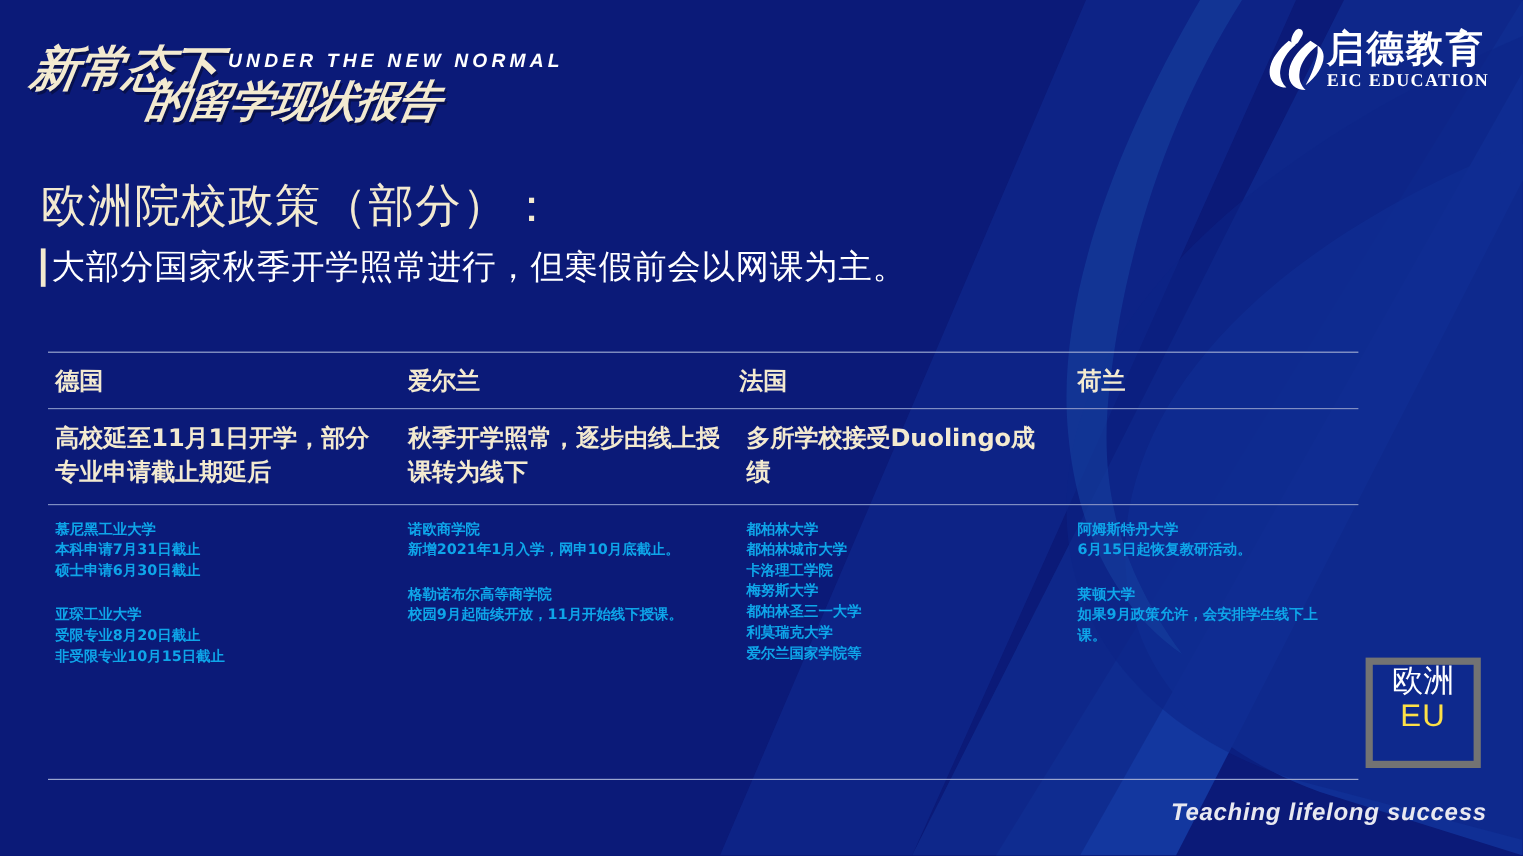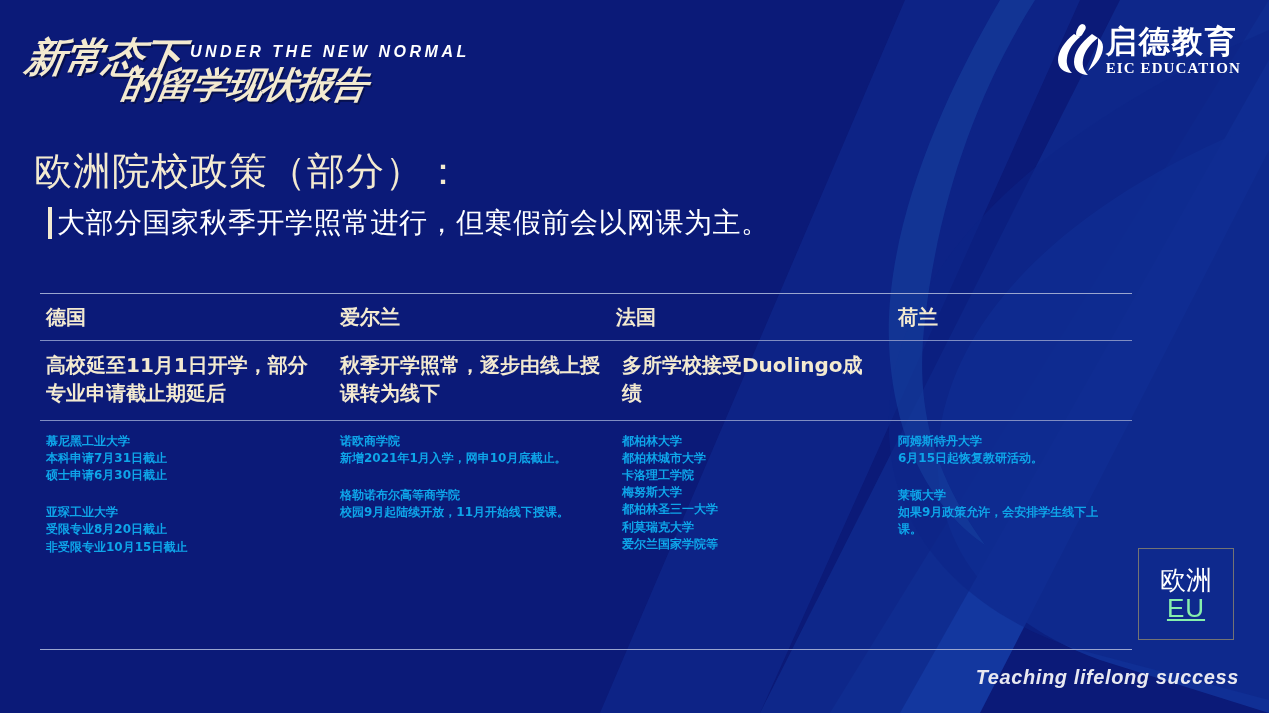--- a/index.html
+++ b/index.html
@@ -61,21 +61,21 @@
   }
 
   
   .page-title {
     position:absolute; left:34px; top:146px; z-index:5;
     font-size:38px; color:#f3ead0; font-weight:normal;
     letter-spacing:1px; white-space:nowrap;
     font-family:"DejaVu Sans","Liberation Sans",sans-serif;
   }
   .subtitle-row {
-    position:absolute; left:48px; top:204px; z-index:5;
+    position:absolute; left:34px; top:204px; z-index:5;
     display:flex; align-items:center;
   }
   .sub-bar { width:4px; height:32px; background:#f3ead0; margin-right:5px; flex:0 0 auto; }
   .subtitle {
     font-size:28px; color:#ffffff; font-weight:normal;
     letter-spacing:.5px; white-space:nowrap;
     font-family:"DejaVu Sans","Liberation Sans",sans-serif;
   }
 
   
@@ -104,27 +104,27 @@
     font-size:12px; font-weight:bold; color:#0ea5e9; line-height:1.43;
     padding-top:12px; padding-bottom:14px; min-height:228px;
     font-family:"DejaVu Sans","Liberation Sans",sans-serif;
   }
   .blockgap { height:20px; }
 
   
   .eu-badge {
     position:absolute; left:1138px; top:548px; z-index:6;
     width:96px; height:92px;
-    border:1px solid #737373;
+    border:6px solid #737373;
     display:flex; flex-direction:column;
-    align-items:center; justify-content:center;
+    align-items:center; justify-content:flex-start;
     line-height:1.08;
   }
   .eu-cn { font-size:26px; color:#ffffff; font-family:"DejaVu Sans","Liberation Sans",sans-serif; }
-  .eu-en { font-size:26px; color:#86efac; letter-spacing:1px;text-decoration:underline; }
+  .eu-en { font-size:26px; color:#fde047; letter-spacing:1px; }
 
   
   .footer-tag {
     position:absolute; right:30px; bottom:24px; z-index:6;
     font-size:20px; font-style:italic; font-weight:bold;
     color:#e8e8f0; letter-spacing:.6px; white-space:nowrap;
   }
 </style>
 </head>
 <body>

